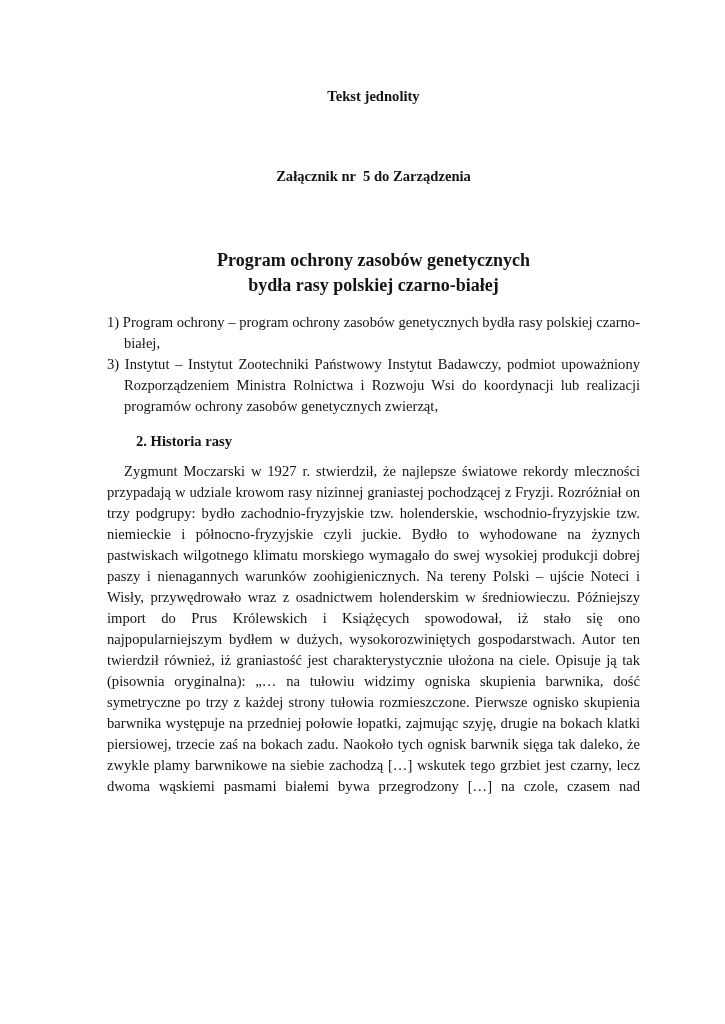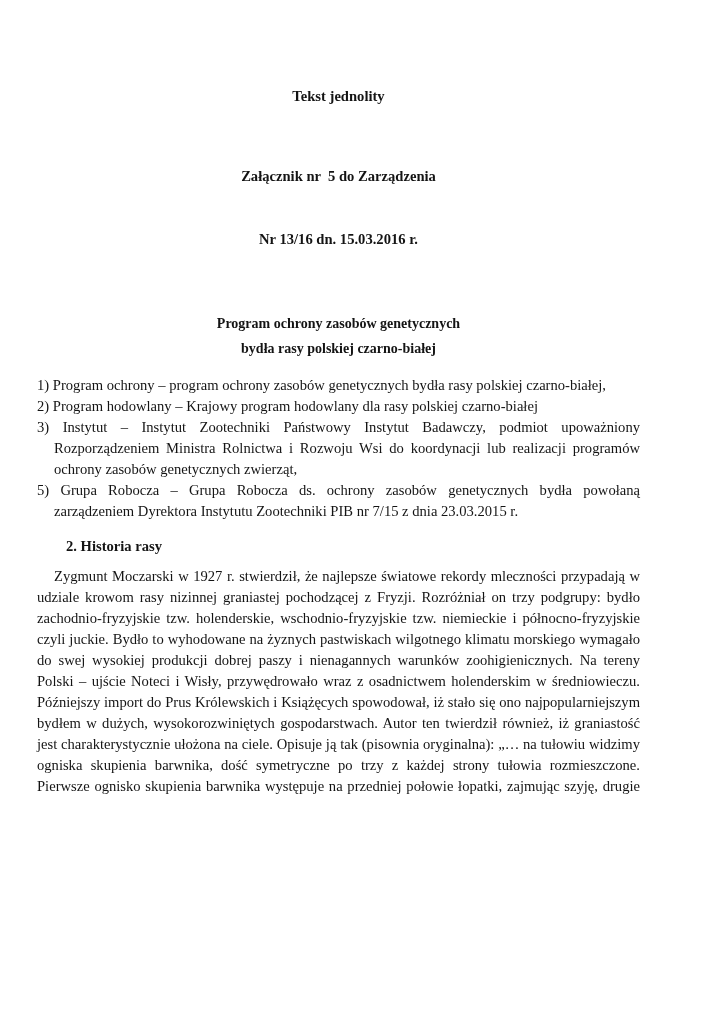--- a/index.html
+++ b/index.html
@@ -6,36 +6,36 @@
   html, body { background: #ffffff; }
   .page {
     position: relative;
     width: 725px;
     height: 796px;
     background: #ffffff;
     color: #141414;
     font-family: "Liberation Serif", "DejaVu Serif", serif;
     font-size: 14.6px;
     line-height: 21px;
-    padding: 86px 85px 0 37px;
+    padding: 86px 85px 0 107px;
     overflow: hidden;
   }
   .doc-type {
     font-weight: bold;
     text-align: center;
   }
   .attachment {
     margin-top: 17px;
     font-weight: bold;
     text-align: center;
     white-space: pre-wrap;
   }
   .doc-title {
     margin-top: 19px;
-    font-size: 14px;
+    font-size: 18px;
     line-height: 25px;
     font-weight: bold;
     text-align: center;
   }
   .sec-heading-1 { font-weight: bold; margin-top: 11px; }
   .sec-heading-2 { font-weight: bold; margin-top: 14px; margin-left: 29px; }
   .glossary-list { margin-top: 14px; }
   .list-item {
     text-align: justify;
     padding-left: 17px;
@@ -55,34 +55,31 @@
 </style>
 </head>
 <body>
 
 <div class="page">
 
   <div class="doc-type">Tekst jednolity</div>
 
   <div class="attachment">
     <div>Załącznik nr  5 do Zarządzenia</div>
-    <div>Nr 13/16 dn. 15.03.2016 r.</div>
   </div>
 
   <div class="doc-title">
     <div>Program ochrony zasobów genetycznych</div>
     <div>bydła rasy polskiej czarno-białej</div>
   </div>
 
 
   <div class="glossary-list">
     <div class="list-item"><span>1)</span> <span>Program ochrony – program ochrony zasobów genetycznych bydła rasy polskiej czarno-białej,</span></div>
-    <div class="list-item"><span>2)</span> <span>Program hodowlany – Krajowy program hodowlany dla rasy polskiej czarno-białej</span></div>
     <div class="list-item"><span>3)</span> <span>Instytut – Instytut Zootechniki Państwowy Instytut Badawczy, podmiot upoważniony Rozporządzeniem Ministra Rolnictwa i Rozwoju Wsi do koordynacji lub realizacji programów ochrony zasobów genetycznych zwierząt,</span></div>
-    <div class="list-item"><span>5)</span> <span>Grupa Robocza – Grupa Robocza ds. ochrony zasobów genetycznych bydła powołaną zarządzeniem Dyrektora Instytutu Zootechniki PIB nr 7/15 z dnia 23.03.2015 r.</span></div>
   </div>
 
   <div class="sec-heading-2">2. Historia rasy</div>
 
   <div class="body-paragraph">Zygmunt Moczarski w 1927 r. stwierdził, że najlepsze światowe rekordy mleczności przypadają w udziale krowom rasy nizinnej graniastej pochodzącej z Fryzji. Rozróżniał on trzy podgrupy: bydło zachodnio-fryzyjskie tzw. holenderskie, wschodnio-fryzyjskie tzw. niemieckie i północno-fryzyjskie czyli juckie. Bydło to wyhodowane na żyznych pastwiskach wilgotnego klimatu morskiego wymagało do swej wysokiej produkcji dobrej paszy i nienagannych warunków zoohigienicznych. Na tereny Polski – ujście Noteci i Wisły, przywędrowało wraz z osadnictwem holenderskim w średniowieczu. Późniejszy import do Prus Królewskich i Książęcych spowodował, iż stało się ono najpopularniejszym bydłem w dużych, wysokorozwiniętych gospodarstwach. Autor ten twierdził również, iż graniastość jest charakterystycznie ułożona na ciele. Opisuje ją tak (pisownia oryginalna): „… na tułowiu widzimy ogniska skupienia barwnika, dość symetryczne po trzy z każdej strony tułowia rozmieszczone. Pierwsze ognisko skupienia barwnika występuje na przedniej połowie łopatki, zajmując szyję, drugie na bokach klatki piersiowej, trzecie zaś na bokach zadu. Naokoło tych ognisk barwnik sięga tak daleko, że zwykle plamy barwnikowe na siebie zachodzą […] wskutek tego grzbiet jest czarny, lecz dwoma wąskiemi pasmami białemi bywa przegrodzony […] na czole, czasem nad nozdrzami, na podgardlu znajdujemy niewielkie białe plamy. […] Podbrzusze jest zawsze białe, wymię zwykle również białe, choć tu często zarówno na wymieniu jak i na strzykach występują ciemne plamy. Kończyny w swych częściach podporowych, a czasem i wyżej, białe.[…] Śluzawica zawsze czarna. […] Rogi u nasady białe, na końcach czarne. Racice najczęściej białe…”.</div>
 
   <div class="page-number">1</div>
 
 </div>
 

